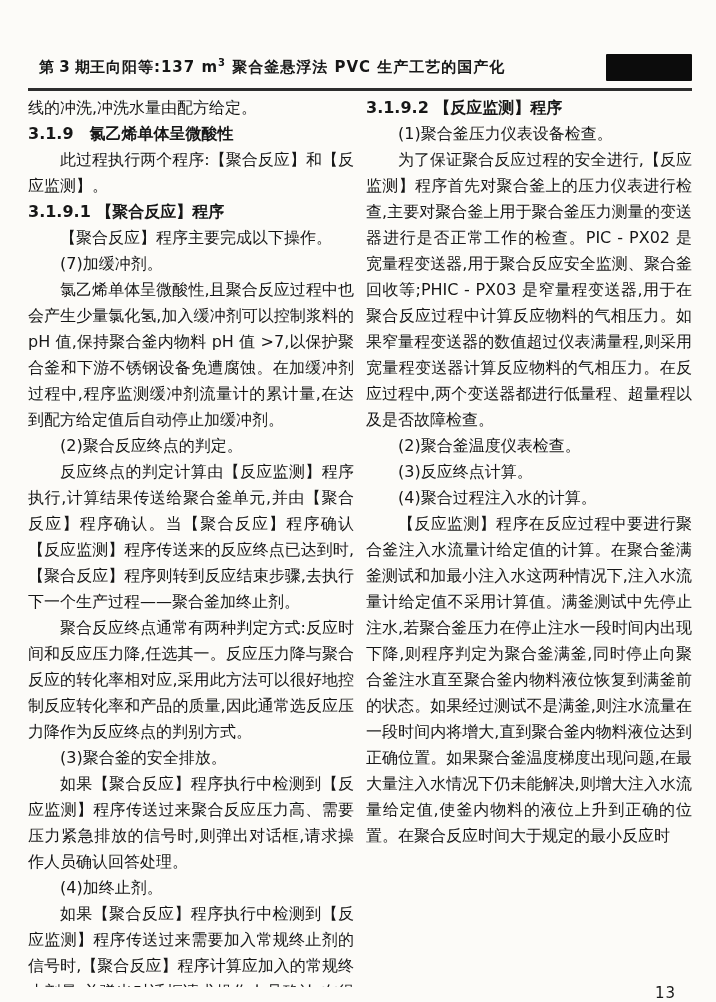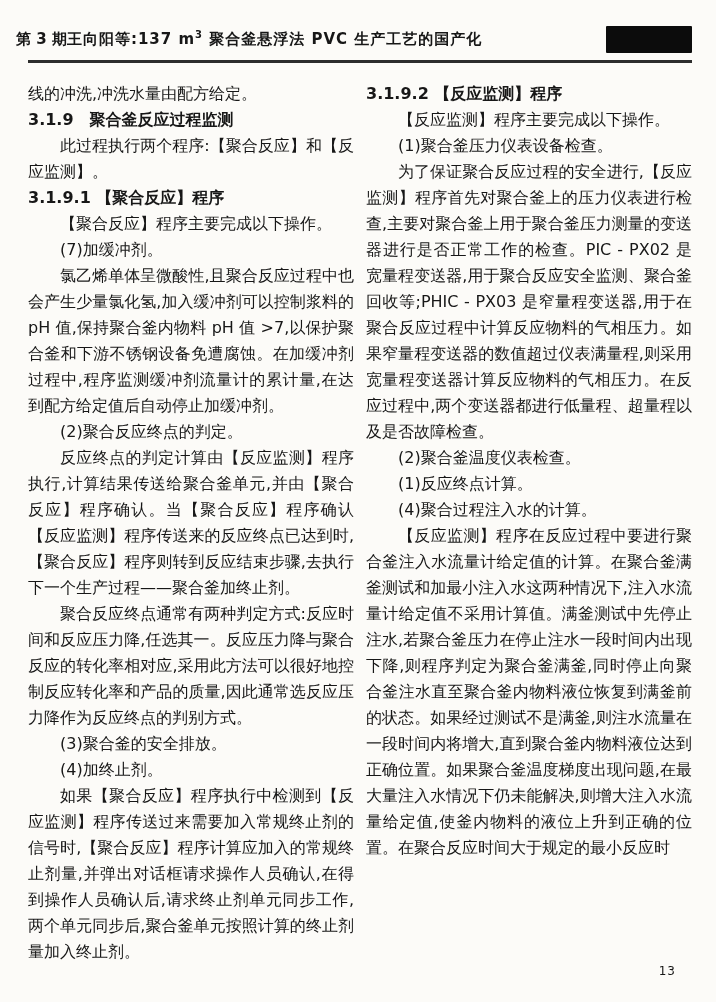--- a/index.html
+++ b/index.html
@@ -11,22 +11,23 @@
   .page{
     position:relative;
     width:716px;height:1002px;
     background:#fcfbf8;
     color:#171717;
     overflow:hidden;
     box-sizing:border-box;
   }
   .header{
     display:flex;align-items:center;
-    padding:24px 24px 0 16px;
+    padding:24px 24px 0 39px;
     height:30px;
+    margin-top:28px;
   }
   .issue{
     font-size:15px;font-weight:bold;
     white-space:nowrap;
   }
   .running-title{
     flex:1;text-align:left;
     font-size:15px;font-weight:bold;
     letter-spacing:1px;
   }
@@ -38,79 +39,79 @@
     flex:none;
   }
   .rule{
     margin:6px 24px 0 28px;
     height:3px;
     background:#2d2d2d;
   }
   .columns{
     display:flex;
     gap:12px;
-    padding:18px 24px 0 28px;
+    padding:4px 24px 0 28px;
     height:892px;
     overflow:hidden;
   }
   .col{
     width:326px;
     flex:none;
     font-size:16px;
     line-height:26px;
     text-align:justify;
     overflow:hidden;
   }
   .col p{margin:0;}
   .col p.para{text-indent:2em;}
   .col p.cont{text-indent:0;}
   .col p.heading{font-weight:bold;text-indent:0;}
   .pageno{
     position:absolute;
-    right:40px;bottom:24px;
-    font-size:12px;
+    right:40px;bottom:0;
+    font-size:15px;
     letter-spacing:1px;
   }
 </style>
 </head>
 <body>
 
 <div class="page">
 
   <div class="header">
     <span class="issue">第 3 期</span>
     <span class="running-title"><span>王向阳等:137 m</span><sup>3</sup><span> 聚合釜悬浮法 PVC 生产工艺的国产化</span></span>
     <span class="redaction"></span>
   </div>
 
   <div class="rule"></div>
 
   <div class="columns">
     <div class="col">
         <p class="cont">线的冲洗,冲洗水量由配方给定。</p>
-        <p class="heading">3.1.9　聚合釜反应过程监测</p>
+        <p class="heading">3.1.9　氯乙烯单体呈微酸性</p>
         <p class="para">此过程执行两个程序:【聚合反应】和【反应监测】。</p>
         <p class="heading">3.1.9.1 【聚合反应】程序</p>
         <p class="para">【聚合反应】程序主要完成以下操作。</p>
         <p class="para">(7)加缓冲剂。</p>
         <p class="para">氯乙烯单体呈微酸性,且聚合反应过程中也会产生少量氯化氢,加入缓冲剂可以控制浆料的 pH 值,保持聚合釜内物料 pH 值 &gt;7,以保护聚合釜和下游不锈钢设备免遭腐蚀。在加缓冲剂过程中,程序监测缓冲剂流量计的累计量,在达到配方给定值后自动停止加缓冲剂。</p>
         <p class="para">(2)聚合反应终点的判定。</p>
         <p class="para">反应终点的判定计算由【反应监测】程序执行,计算结果传送给聚合釜单元,并由【聚合反应】程序确认。当【聚合反应】程序确认【反应监测】程序传送来的反应终点已达到时,【聚合反应】程序则转到反应结束步骤,去执行下一个生产过程——聚合釜加终止剂。</p>
         <p class="para">聚合反应终点通常有两种判定方式:反应时间和反应压力降,任选其一。反应压力降与聚合反应的转化率相对应,采用此方法可以很好地控制反应转化率和产品的质量,因此通常选反应压力降作为反应终点的判别方式。</p>
         <p class="para">(3)聚合釜的安全排放。</p>
+        <p class="para">如果【聚合反应】程序执行中检测到【反应监测】程序传送过来聚合反应压力高、需要压力紧急排放的信号时,则弹出对话框,请求操作人员确认回答处理。</p>
         <p class="para">(4)加终止剂。</p>
         <p class="para">如果【聚合反应】程序执行中检测到【反应监测】程序传送过来需要加入常规终止剂的信号时,【聚合反应】程序计算应加入的常规终止剂量,并弹出对话框请求操作人员确认,在得到操作人员确认后,请求终止剂单元同步工作,两个单元同步后,聚合釜单元按照计算的终止剂量加入终止剂。</p>
       </div>
     <div class="col">
         <p class="heading">3.1.9.2 【反应监测】程序</p>
-        <p class="para">【反应监测】程序主要完成以下操作。</p>
         <p class="para">(1)聚合釜压力仪表设备检查。</p>
         <p class="para">为了保证聚合反应过程的安全进行,【反应监测】程序首先对聚合釜上的压力仪表进行检查,主要对聚合釜上用于聚合釜压力测量的变送器进行是否正常工作的检查。PIC - PX02 是宽量程变送器,用于聚合反应安全监测、聚合釜回收等;PHIC - PX03 是窄量程变送器,用于在聚合反应过程中计算反应物料的气相压力。如果窄量程变送器的数值超过仪表满量程,则采用宽量程变送器计算反应物料的气相压力。在反应过程中,两个变送器都进行低量程、超量程以及是否故障检查。</p>
         <p class="para">(2)聚合釜温度仪表检查。</p>
-        <p class="para">(1)反应终点计算。</p>
+        <p class="para">(3)反应终点计算。</p>
         <p class="para">(4)聚合过程注入水的计算。</p>
         <p class="para">【反应监测】程序在反应过程中要进行聚合釜注入水流量计给定值的计算。在聚合釜满釜测试和加最小注入水这两种情况下,注入水流量计给定值不采用计算值。满釜测试中先停止注水,若聚合釜压力在停止注水一段时间内出现下降,则程序判定为聚合釜满釜,同时停止向聚合釜注水直至聚合釜内物料液位恢复到满釜前的状态。如果经过测试不是满釜,则注水流量在一段时间内将增大,直到聚合釜内物料液位达到正确位置。如果聚合釜温度梯度出现问题,在最大量注入水情况下仍未能解决,则增大注入水流量给定值,使釜内物料的液位上升到正确的位置。在聚合反应时间大于规定的最小反应时</p>
       </div>
   </div>
 
   <div class="pageno">13</div>
 
 </div>
 
 </body></html>

